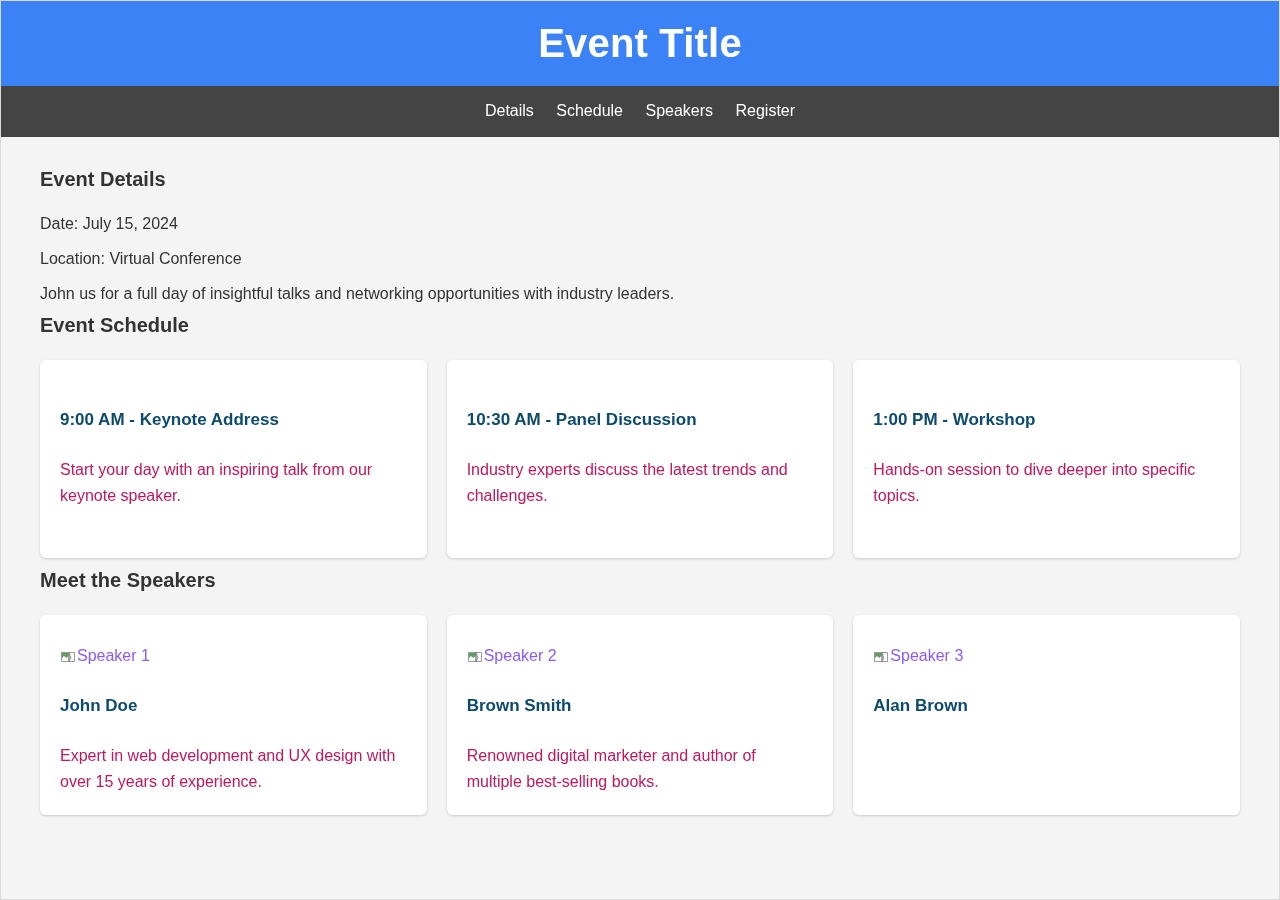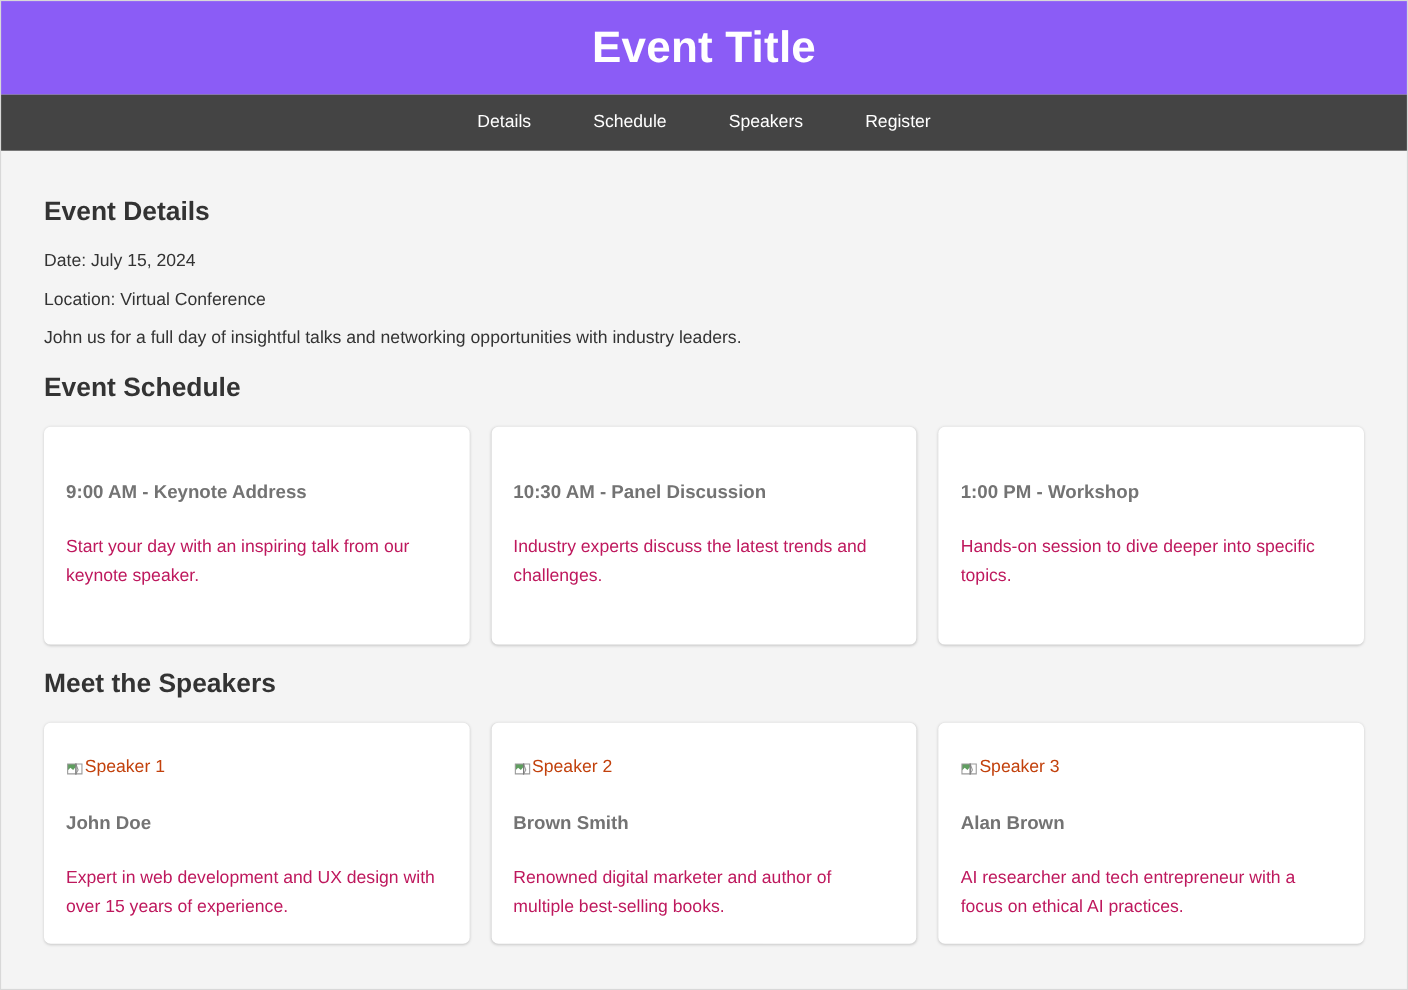--- a/index.html
+++ b/index.html
@@ -13,21 +13,21 @@
     height: 900px;
     overflow: hidden;
     background: #f4f4f4;
     font-family: "Liberation Sans", sans-serif;
     color: #333333;
     border: 1px solid #d8d8d8;
   }
 
   
   .site-header {
-    background: #8b5cf6;
+    background: #3b82f6;
     color: #ffffff;
     text-align: center;
     padding: 19px 0 20px 0;
   }
   .site-header h1 {
     margin: 0;
     font-size: 40px;
     line-height: 46px;
     font-weight: bold;
     letter-spacing: 0.2px;
@@ -38,37 +38,37 @@
   .site-nav {
     background: #444444;
     text-align: center;
     padding: 15px 0 16px 0;
   }
   .site-nav a {
     color: #ffffff;
     text-decoration: none;
     font-size: 16px;
     line-height: 20px;
-    margin: 0 26px;
+    margin: 0 9px;
     display: inline-block;
   }
 
   
   main {
     padding: 20px;
   }
   section {
     margin-bottom: 0;
   }
   h2 {
-    font-size: 24px;
+    font-size: 20px;
     line-height: 28px;
     font-weight: bold;
     color: #333333;
-    margin: 22px 0 21px 19px;
+    margin: 8px 0 21px 19px;
   }
   .details-line {
     font-size: 16px;
     line-height: 19px;
     color: #333333;
     margin: 0 0 16px 19px;
   }
   .details-line:last-child { margin-bottom: 0; }
 
   
@@ -81,21 +81,21 @@
     flex: 1 1 0;
     background: #ffffff;
     border-radius: 6px;
     box-shadow: 0 1px 3px rgba(0,0,0,0.12), 0 1px 2px rgba(0,0,0,0.06);
     padding: 20px;
   }
   .card h3 {
     font-size: 17px;
     line-height: 21px;
     font-weight: bold;
-    color: #737373;
+    color: #0c4a6e;
     margin: 29px 0 0 0;
   }
   .card p {
     font-size: 16px;
     line-height: 26px;
     color: #be185d;
     margin: 27px 0 29px 0;
   }
 
   
@@ -104,21 +104,21 @@
   .schedule-card p { margin-bottom: 29px; }
 
   
   .speaker-card { padding: 20px; }
   .speaker-card .broken-img {
     display: inline-flex;
     align-items: center;
     margin: 11px 0 0 0;
     font-size: 16px;
     line-height: 19px;
-    color: #c2410c;
+    color: #8b5cf6;
     white-space: nowrap;
   }
   .broken-img .glyph {
     width: 16px;
     height: 16px;
     margin-right: 1px;
     flex: 0 0 16px;
     position: relative;
     top: 1px;
   }
@@ -216,19 +216,18 @@
             <svg viewBox="0 0 16 16" width="16" height="16" aria-hidden="true">
               <path d="M1.5 3.5 L9 3.5 L9 6 L6.5 9 L4 7 L1.5 9.5 Z" fill="#5f9e5f"></path>
               <path d="M9 3.5 L14.5 3.5 L14.5 12.5 L9 12.5 L11 9 Z" fill="#ffffff" stroke="#9a9a9a" stroke-width="1"></path>
               <path d="M1.5 3.5 L9 3.5 L9 12.5 L1.5 12.5 Z" fill="none" stroke="#9a9a9a" stroke-width="1"></path>
               <path d="M9 3 L9 13" stroke="#7a7a7a" stroke-width="1" fill="none"></path>
             </svg>
           </span>
           <span>Speaker 3</span>
         </div>
         <h3>Alan Brown</h3>
-        <p>AI researcher and tech entrepreneur with a focus on ethical AI practices.</p>
       </article>
 
     </div>
   </section>
 
 </main>
 
 </body></html>

